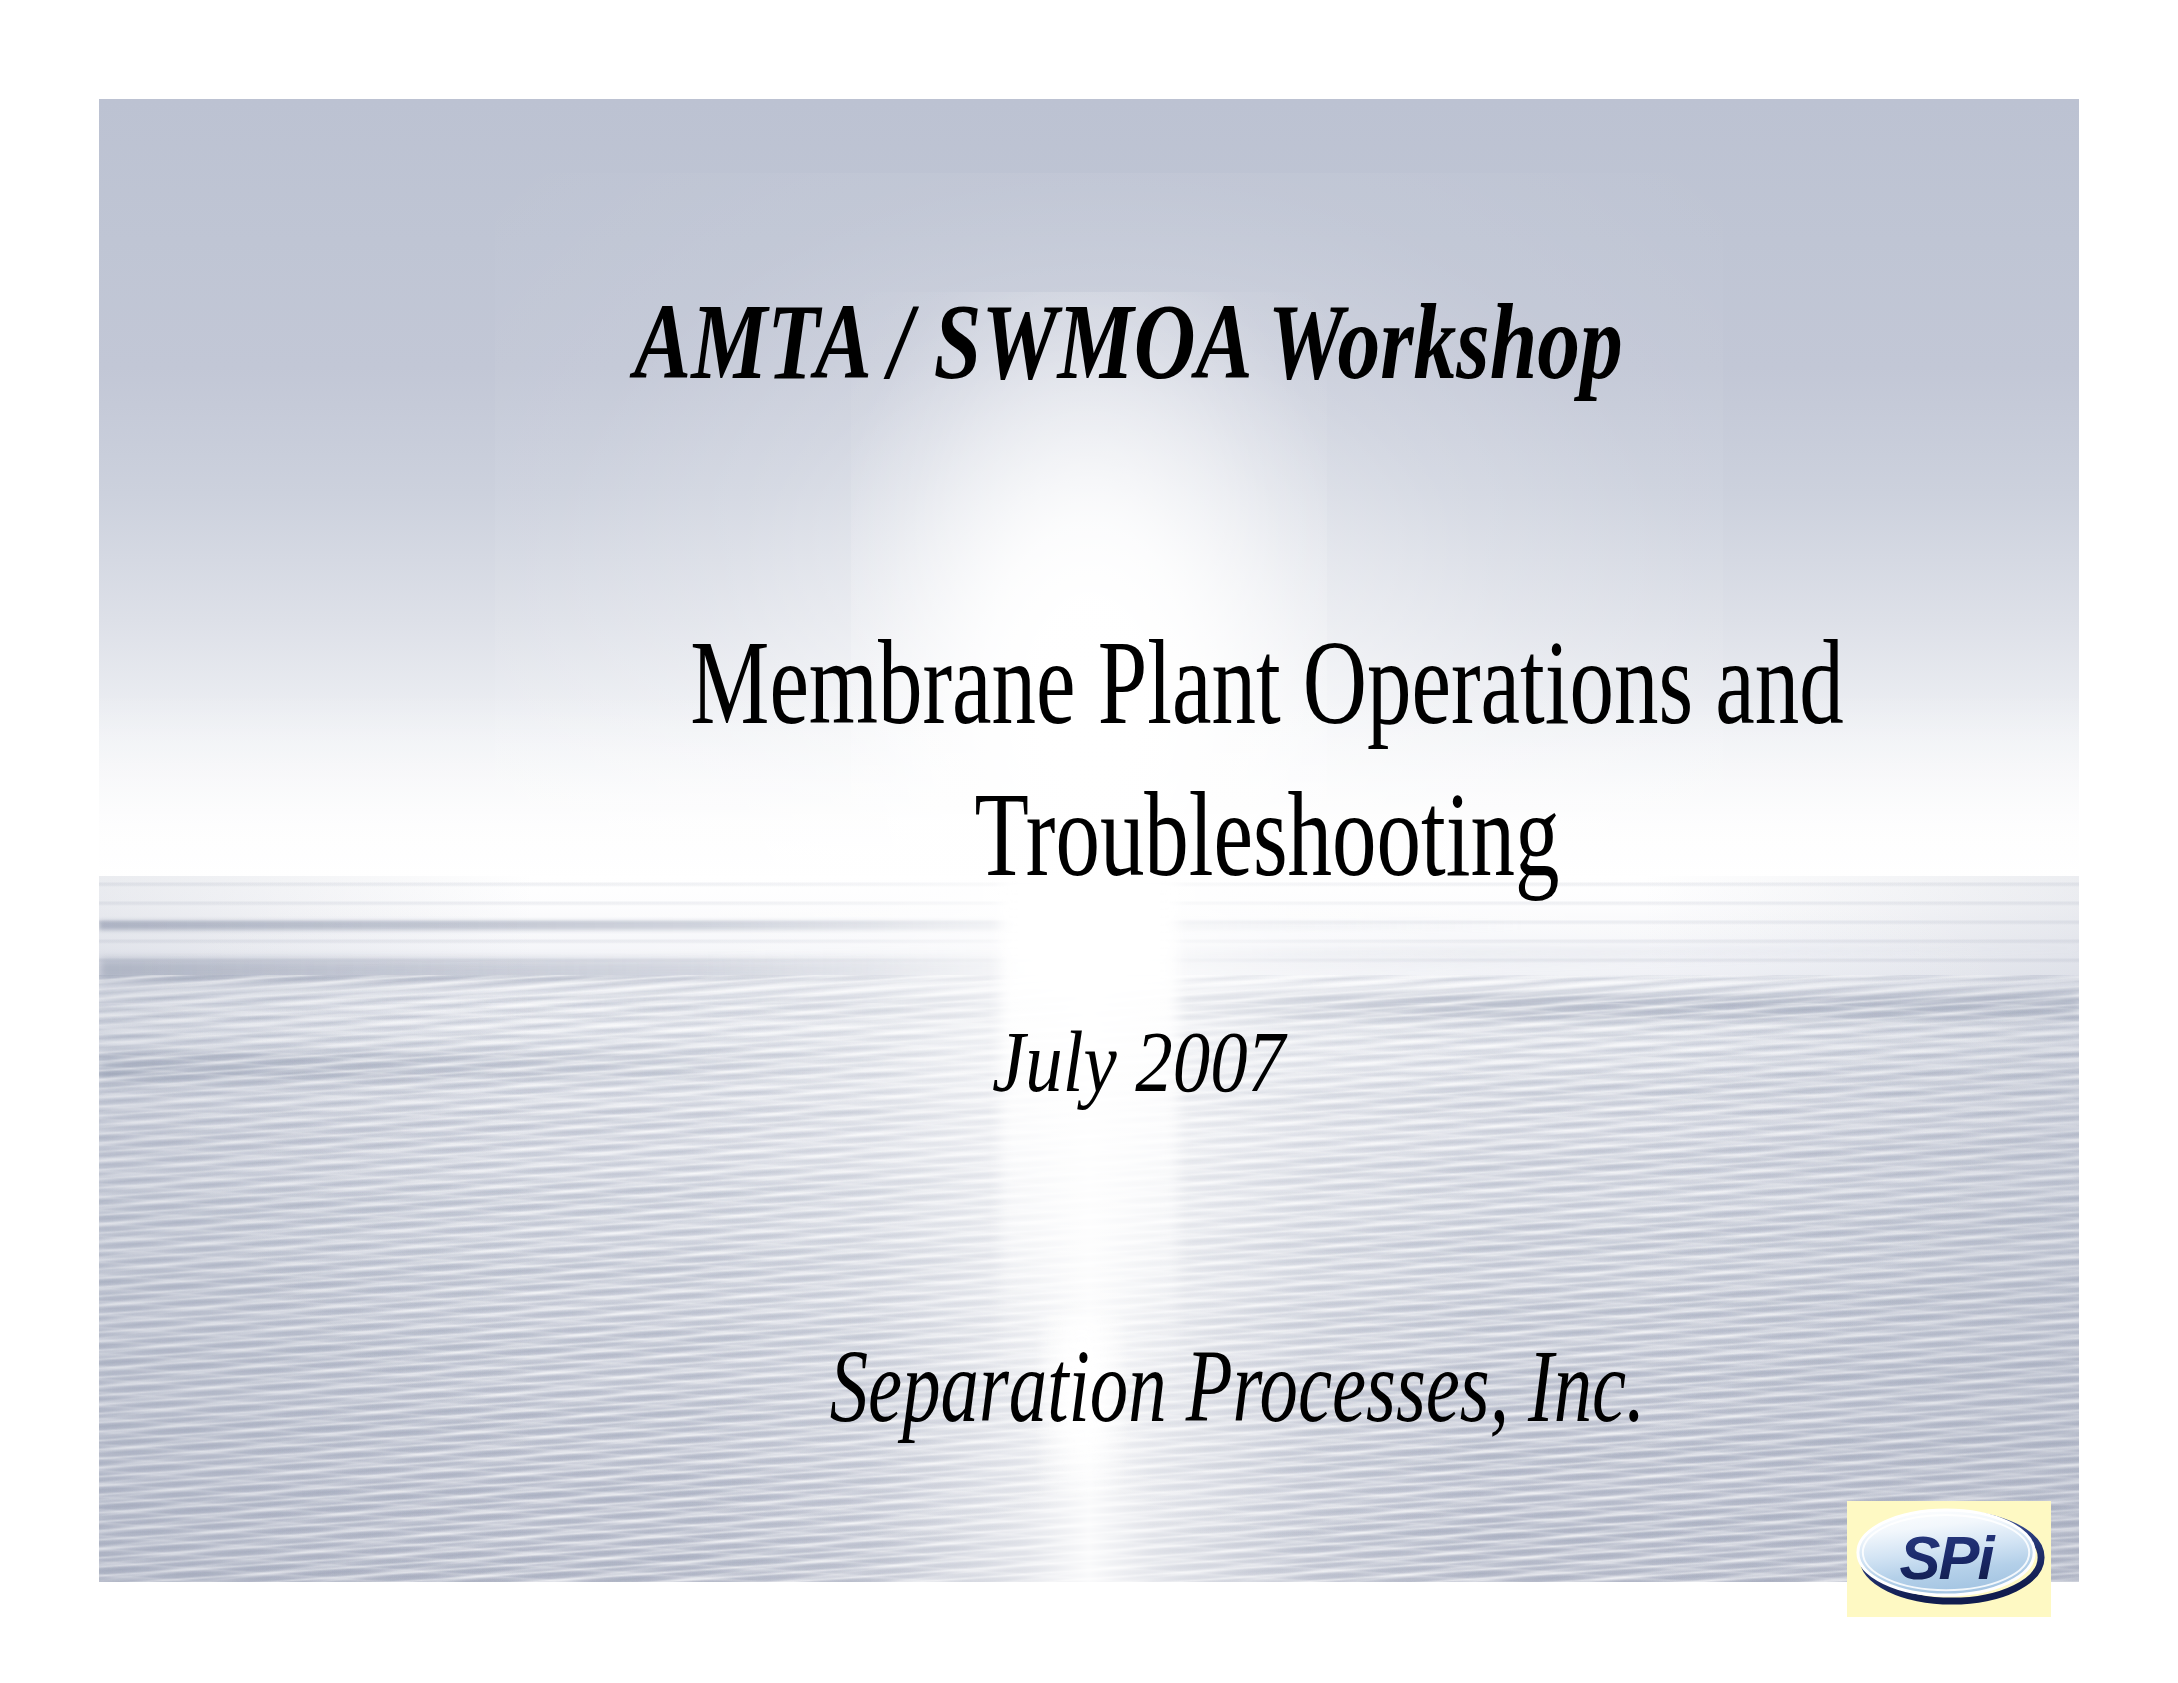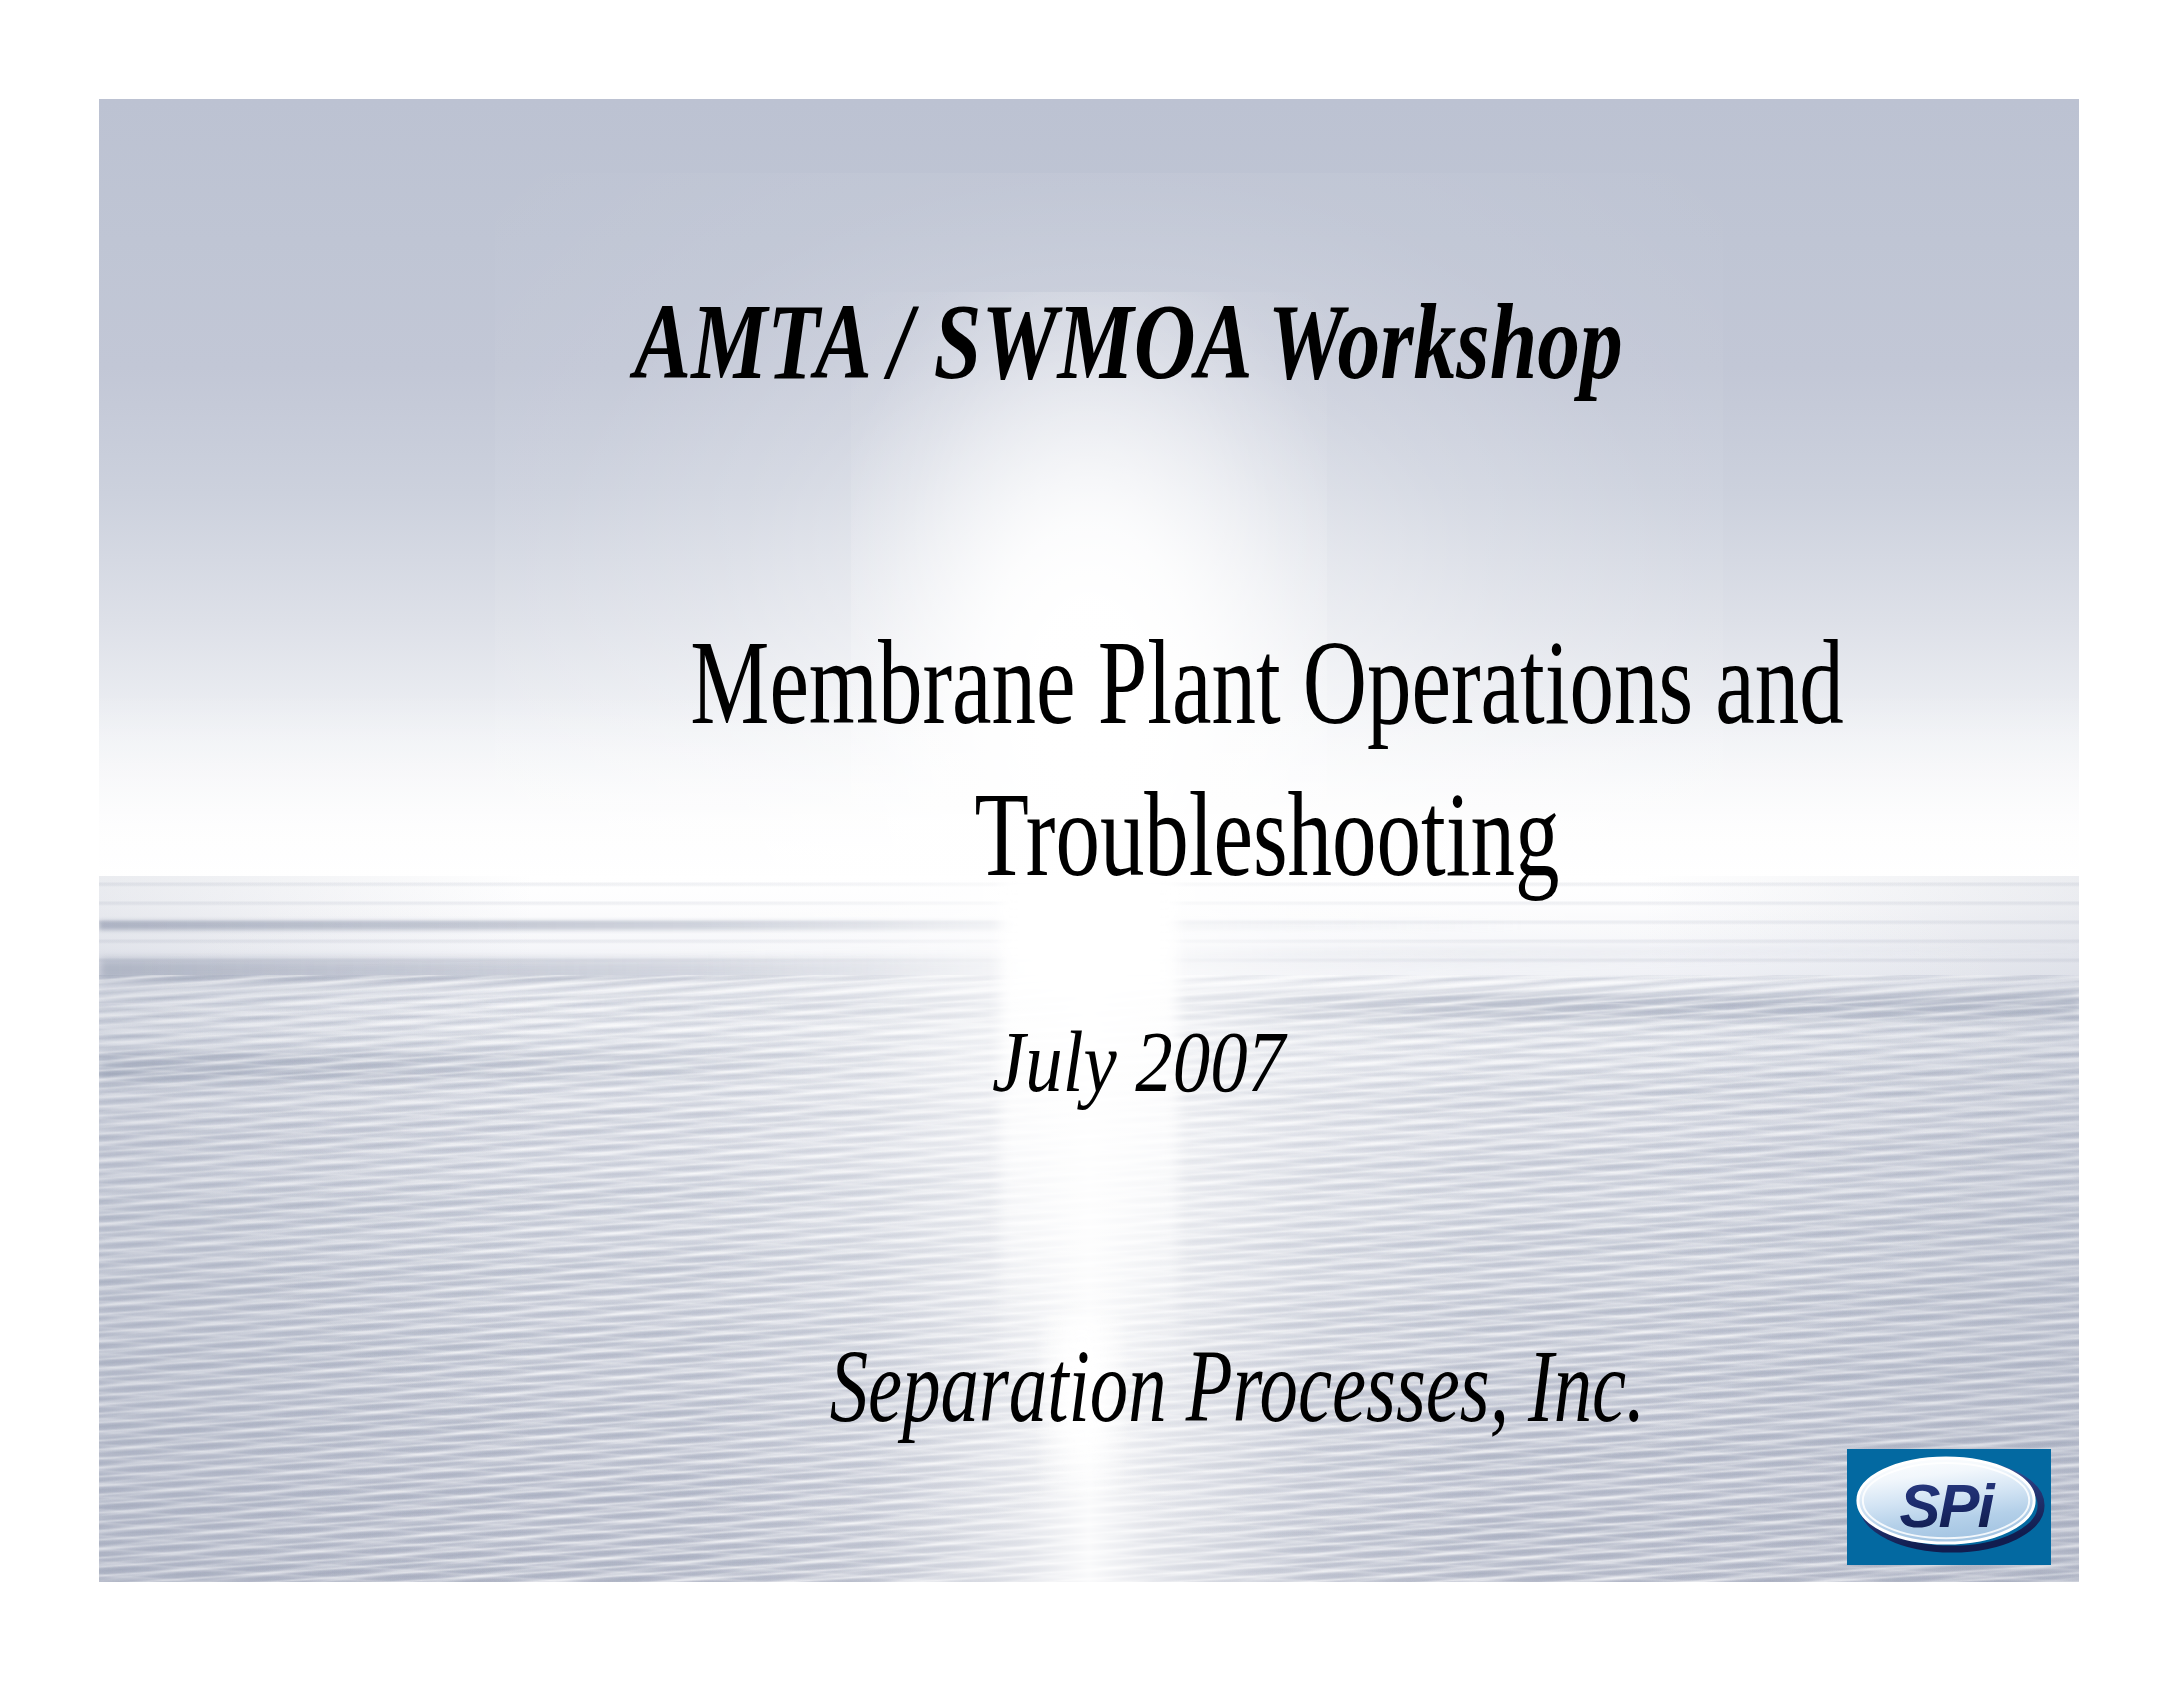--- a/index.html
+++ b/index.html
@@ -370,24 +370,24 @@
     color: #000000;
     transform: scaleX(0.745);
     transform-origin: 50% 50%;
     white-space: nowrap;
   }
 
   
   #spi-logo {
     position: absolute;
     left: 1847px;
-    top: 1449px;
+    top: 1501px;
     width: 204px;
     height: 116px;
-    background: #0369a1;
+    background: #fef9c3;
   }
   #spi-logo svg { display: block; }
 </style>
 </head>
 <body>
 
 <div id="slide-page">
 
   <div id="photo-bg">
     <div class="sky"></div>

